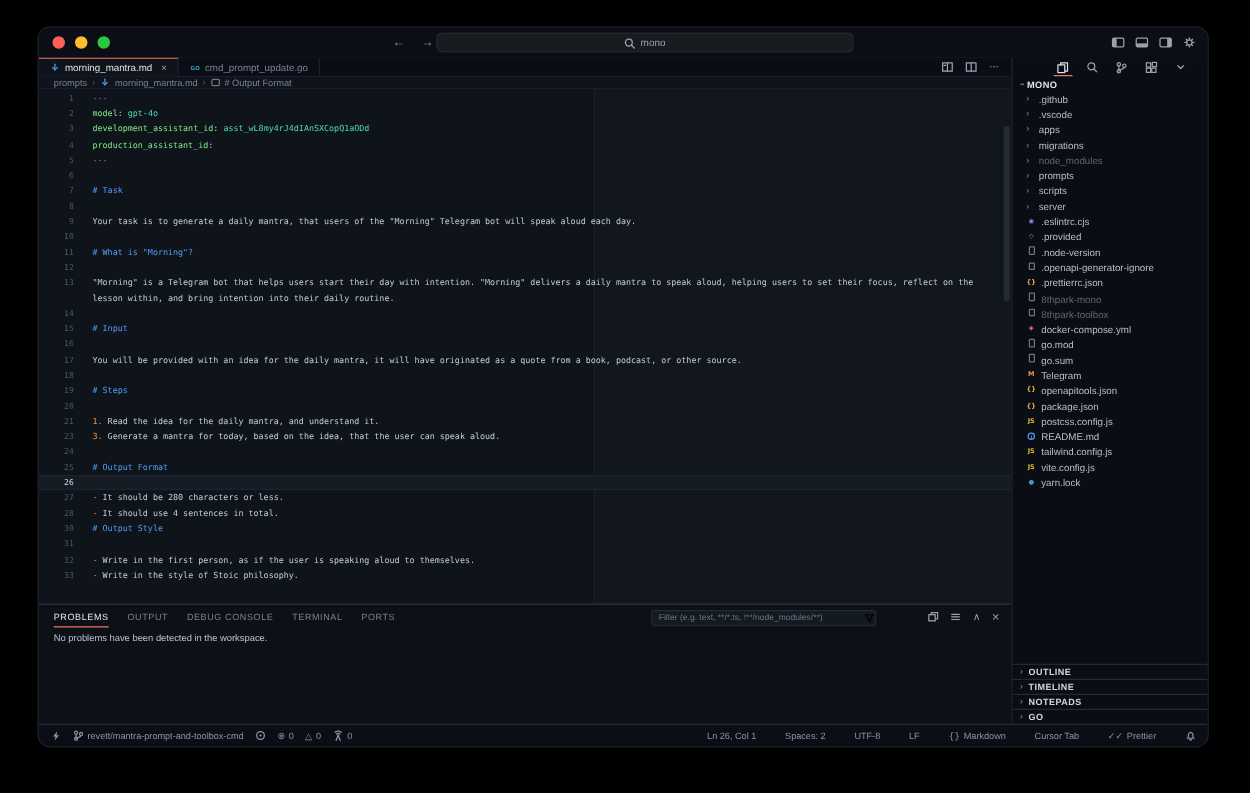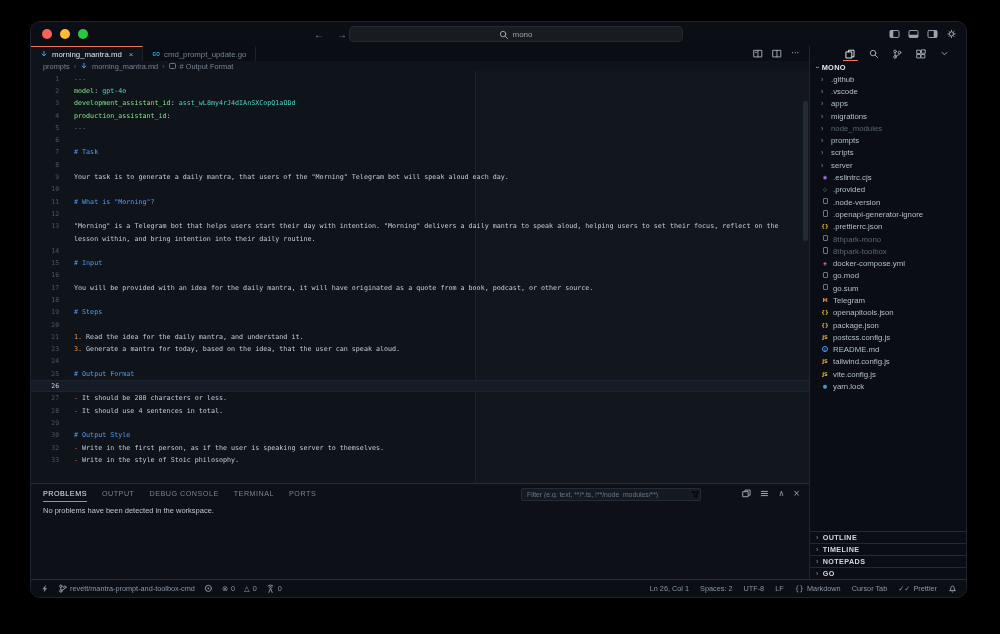--- a/index.html
+++ b/index.html
@@ -77,21 +77,21 @@
   .fico.circle span{display:inline-block;width:6px;height:6px;border-radius:50%;border:.8px solid currentColor;
     font-size:4px;line-height:5.5px;font-style:normal}
   .sections{flex:0 0 auto}
   .section{height:12px;border-top:1px solid #222a34;display:flex;align-items:center;gap:4px;
     padding-left:6px;font-size:7.2px;font-weight:bold;letter-spacing:.4px;color:#cfd8e0}
   .section .chev{color:#8b949e;font-weight:normal;font-size:7px}
   
   .statusbar{height:18px;flex:0 0 auto;background:#0b0f15;border-top:1px solid #262d38;
     display:flex;align-items:center;font-size:7.3px;color:#8a95a1;padding:0 9px}
   .sb-left{display:flex;gap:9px;align-items:center}
-  .sb-right{margin-left:auto;display:flex;gap:11px;align-items:flex-start}
+  .sb-right{margin-left:auto;display:flex;gap:23px;align-items:flex-start}
   .sb-item{display:flex;align-items:center;gap:3px;white-space:nowrap}
   
   .ic{display:inline-flex;align-items:center;justify-content:center}
   .ic svg{stroke:currentColor;fill:none;stroke-width:.9;stroke-linecap:round;stroke-linejoin:round}
   .glyph{font-family:"DejaVu Sans",sans-serif}
   .go-badge{color:#33b3e3;font-size:4.6px;font-weight:bold;letter-spacing:.2px}
 </style>
 </head>
 <body>
 
@@ -303,30 +303,30 @@
             </div>
             <div class="row">
               <span class="gut">27</span>
               <span class="code"><span class="sg-r">-</span><span class="sg-t"> It should be 280 characters or less.</span></span>
             </div>
             <div class="row">
               <span class="gut">28</span>
               <span class="code"><span class="sg-r">-</span><span class="sg-t"> It should use 4 sentences in total.</span></span>
             </div>
             <div class="row">
-              <span class="gut">29</span>
-              <span class="code"></span>
-            </div>
-            <div class="row">
               <span class="gut">30</span>
               <span class="code"><span class="sg-h"># Output Style</span></span>
             </div>
             <div class="row">
+              <span class="gut">31</span>
+              <span class="code"></span>
+            </div>
+            <div class="row">
               <span class="gut">32</span>
-              <span class="code"><span class="sg-r">-</span><span class="sg-t"> Write in the first person, as if the user is speaking server to themselves.</span></span>
+              <span class="code"><span class="sg-r">-</span><span class="sg-t"> Write in the first person, as if the user is speaking aloud to themselves.</span></span>
             </div>
             <div class="row">
               <span class="gut">33</span>
               <span class="code"><span class="sg-r">-</span><span class="sg-t"> Write in the style of Stoic philosophy.</span></span>
             </div>
           </div>
         <div class="vscroll"></div>
       </div>
       <div class="panel">
         <div class="panel-tabs" id="panel-tabs">

